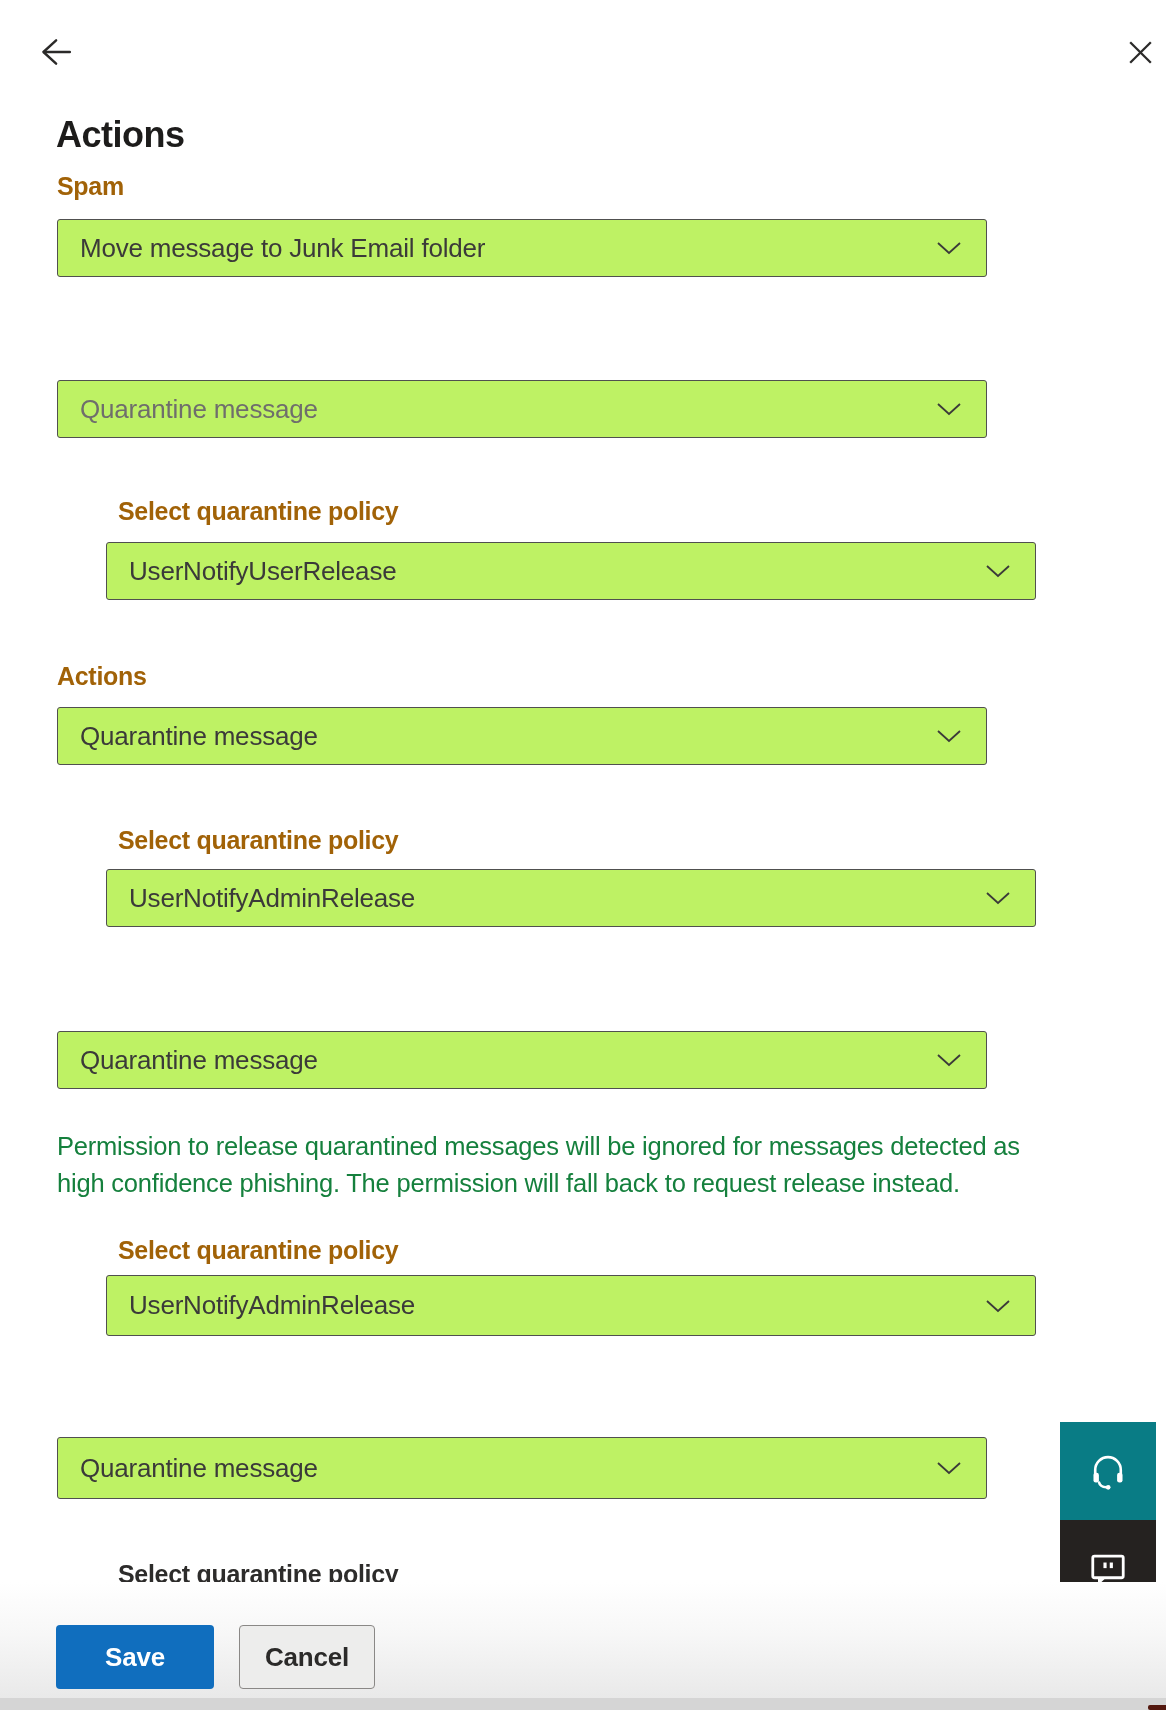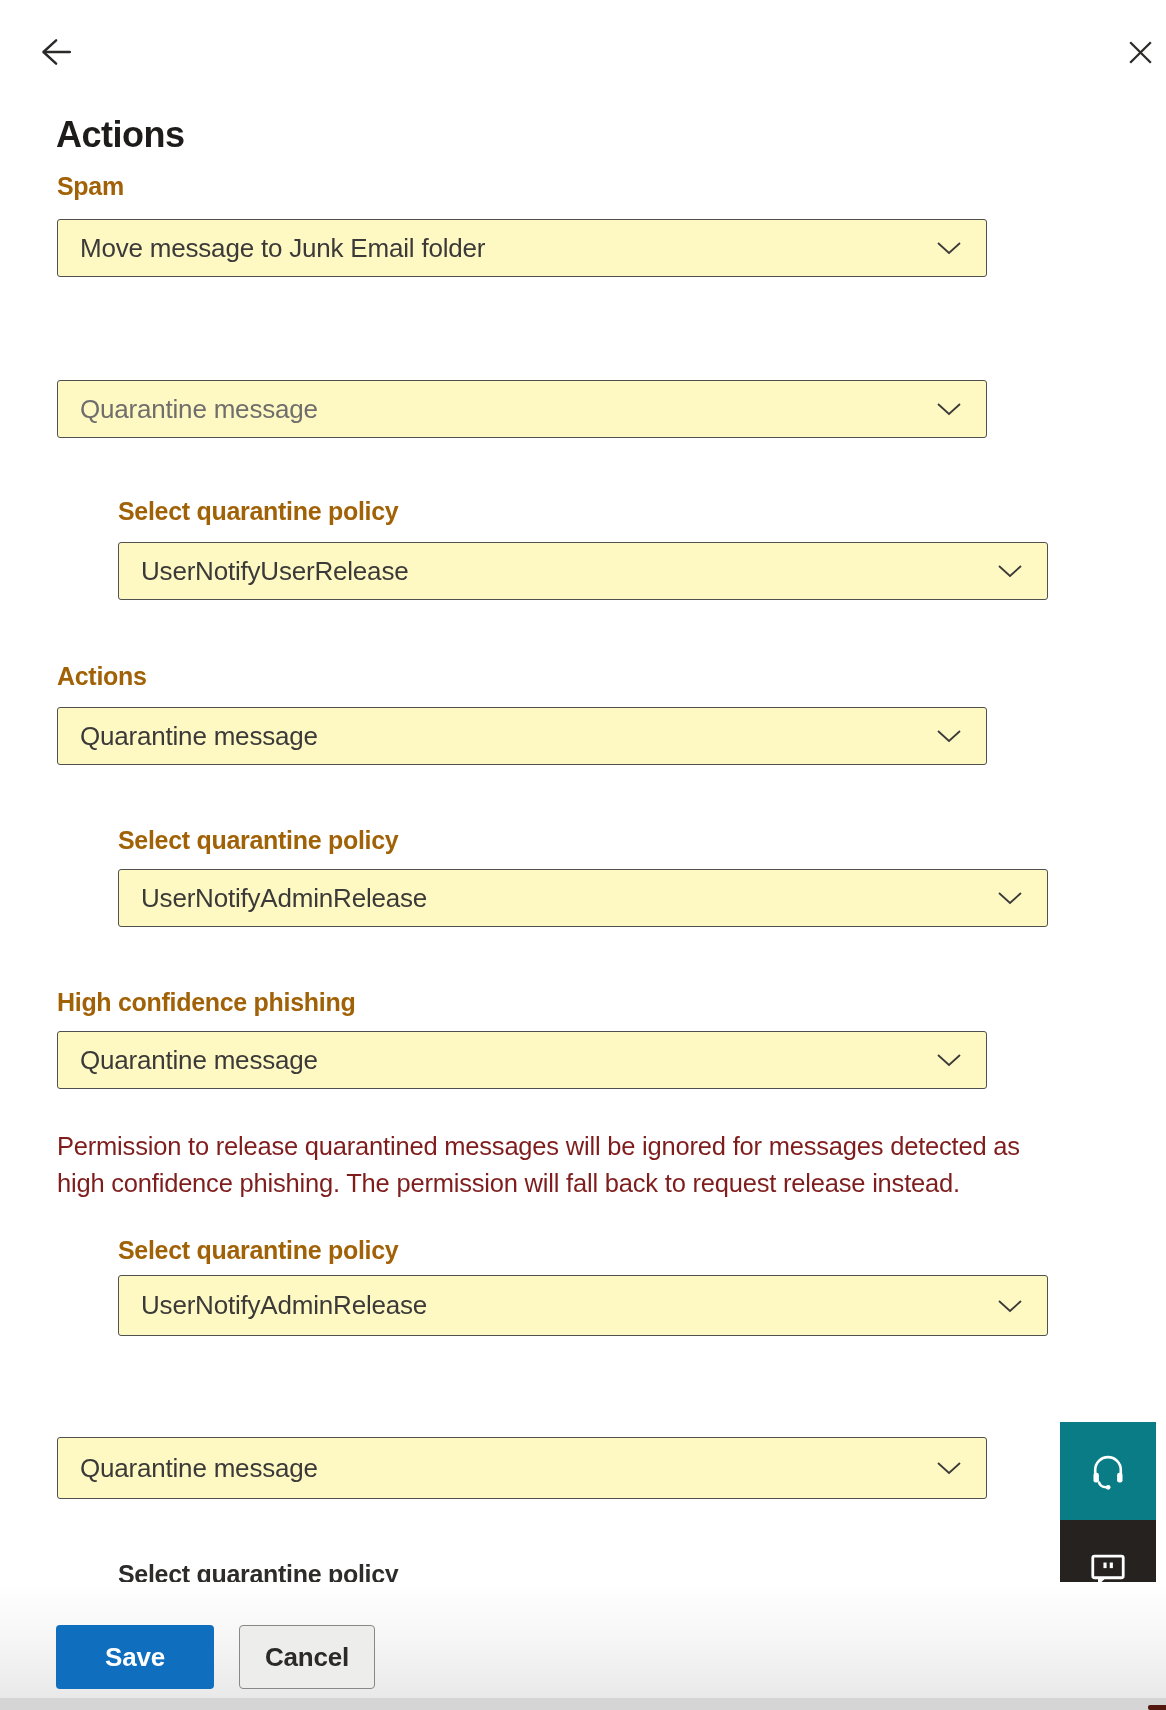--- a/index.html
+++ b/index.html
@@ -21,35 +21,35 @@
   }
 
   .label{
     position:absolute;left:57px;
     font-size:25px;font-weight:bold;color:#a16207;letter-spacing:-0.3px;
   }
   .label.indent{left:118px;}
 
   .dd{
     position:absolute;left:57px;width:930px;height:58px;
-    background:#fef9c3;border:1.6px solid #50504f;border-radius:3px;
+    background:#bef264;border:1.6px solid #50504f;border-radius:3px;
     box-sizing:border-box;display:flex;align-items:center;
     padding:0 60px 0 22px;cursor:pointer;
   }
-  .dd.indent{left:118px;}
+  .dd.indent{left:106px;}
   .dd .val{
     font-size:26px;color:#3b3a39;letter-spacing:-0.2px;
     white-space:nowrap;overflow:hidden;text-overflow:ellipsis;
   }
   .dd.gray .val{color:#6f6e6c;}
   .dd .chev{position:absolute;right:24px;top:50%;transform:translateY(-50%);}
 
   .note{
     position:absolute;left:57px;top:1128px;width:1010px;
-    font-size:25.5px;line-height:37px;color:#7f1d1d;letter-spacing:-0.2px;margin:0;
+    font-size:25.5px;line-height:37px;color:#15803d;letter-spacing:-0.2px;margin:0;
   }
 
   .cutlabel{
     position:absolute;left:118px;top:1560px;
     font-size:25px;font-weight:bold;color:#2d2c2b;letter-spacing:-0.3px;
   }
 
   .floatbtn{
     position:absolute;left:1048px;width:96px;height:98px;
     display:flex;align-items:center;justify-content:center;
@@ -132,21 +132,20 @@
   </div>
 
   <div class="label indent" style="top:826px;">Select quarantine policy</div>
   <div class="dd indent" style="top:869px;" role="combobox">
     <span class="val">UserNotifyAdminRelease</span>
     <svg class="chev" viewBox="0 0 26 14" width="26" height="14">
       <polyline points="2,2 13,12 24,2" fill="none" stroke="#3b3a39" stroke-width="1.8"></polyline>
     </svg>
   </div>
 
-  <div class="label" style="top:988px;">High confidence phishing</div>
   <div class="dd" style="top:1031px;" role="combobox">
     <span class="val">Quarantine message</span>
     <svg class="chev" viewBox="0 0 26 14" width="26" height="14">
       <polyline points="2,2 13,12 24,2" fill="none" stroke="#3b3a39" stroke-width="1.8"></polyline>
     </svg>
   </div>
 
   <p class="note">Permission to release quarantined messages will be ignored for messages detected as high confidence phishing. The permission will fall back to request release instead.</p>
 
   <div class="label indent" style="top:1236px;">Select quarantine policy</div>

